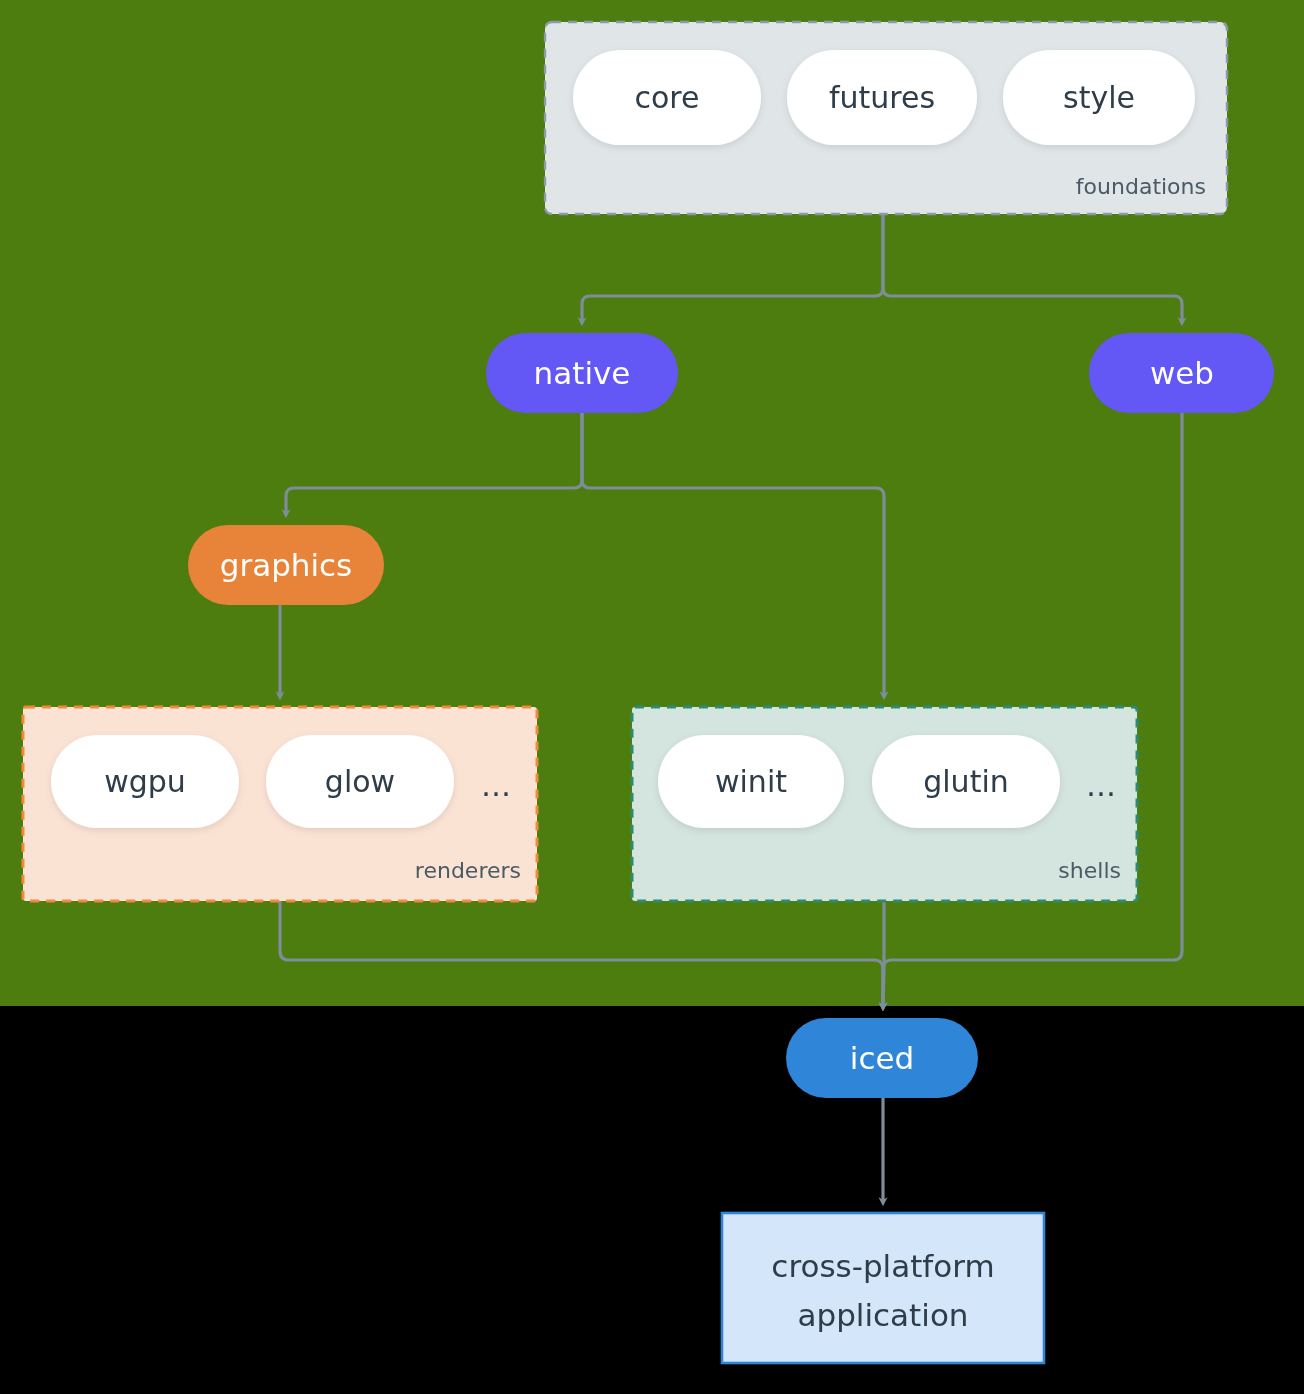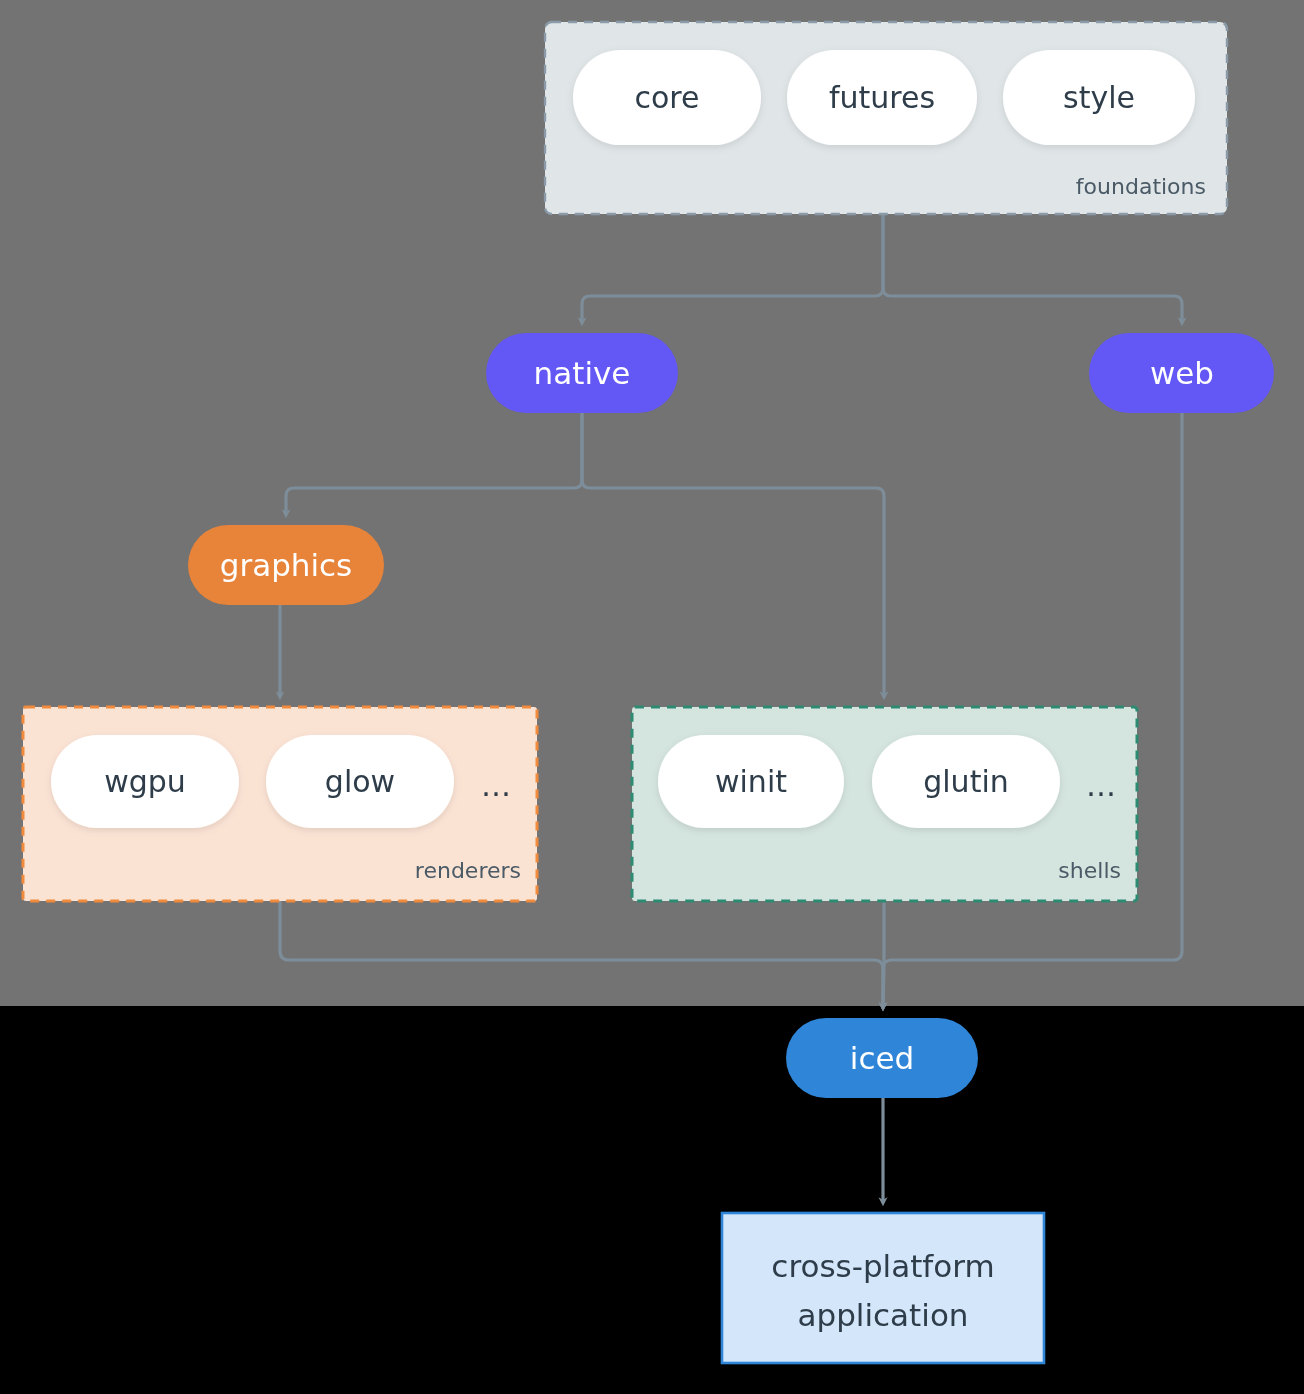--- a/index.html
+++ b/index.html
@@ -11,21 +11,21 @@
   body {
     width: 1304px;
     height: 1394px;
     overflow: hidden;
     font-family: "DejaVu Sans", sans-serif;
   }
   #diagram-root {
     position: relative;
     width: 1304px;
     height: 1006px;
-    background: #737373;
+    background: #4d7c0f;
   }
   svg.layer {
     position: absolute;
     left: 0;
     top: 0;
     width: 1304px;
     height: 1394px;
   }
   .node-label {
     font-family: "DejaVu Sans", sans-serif;

